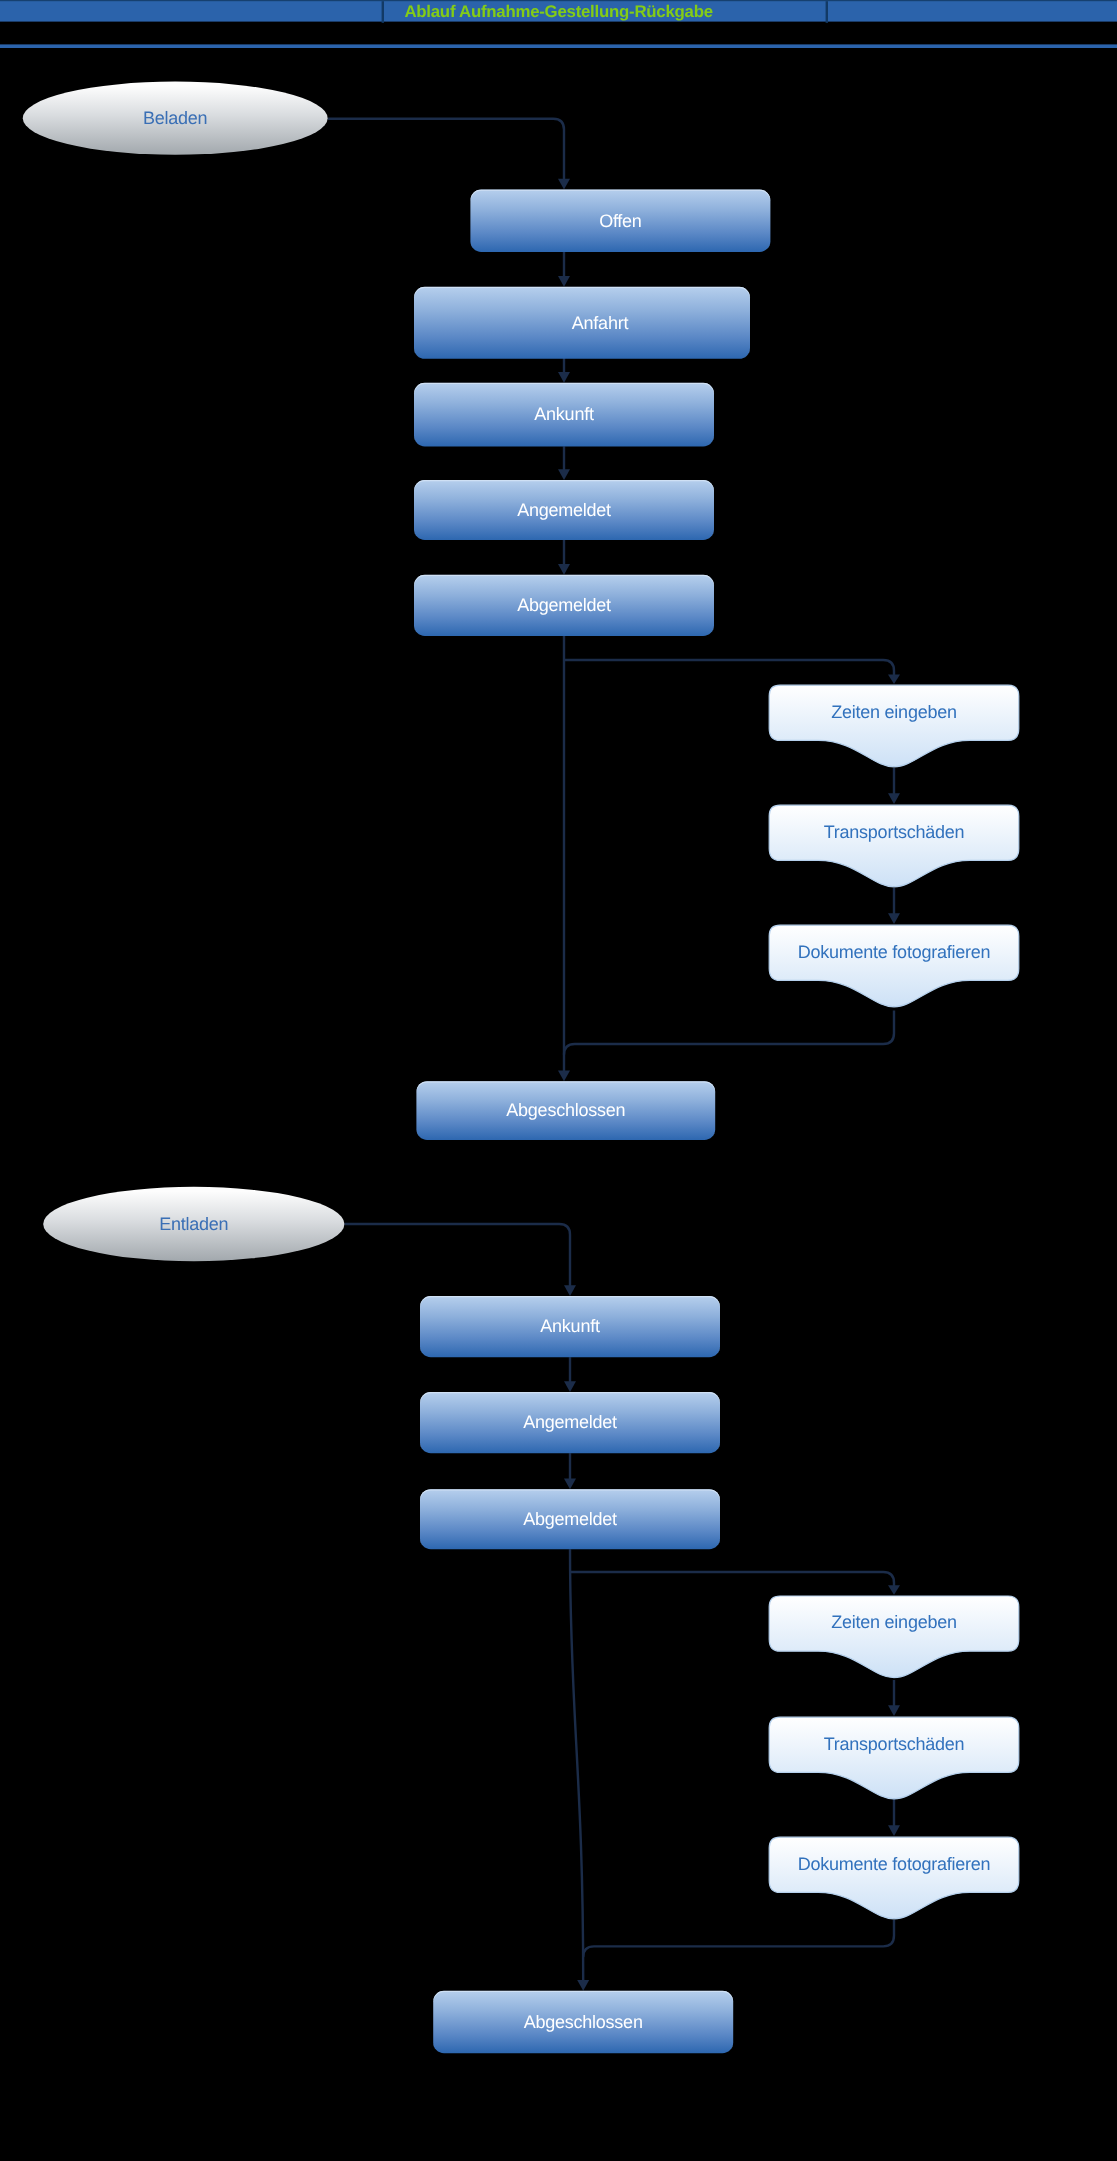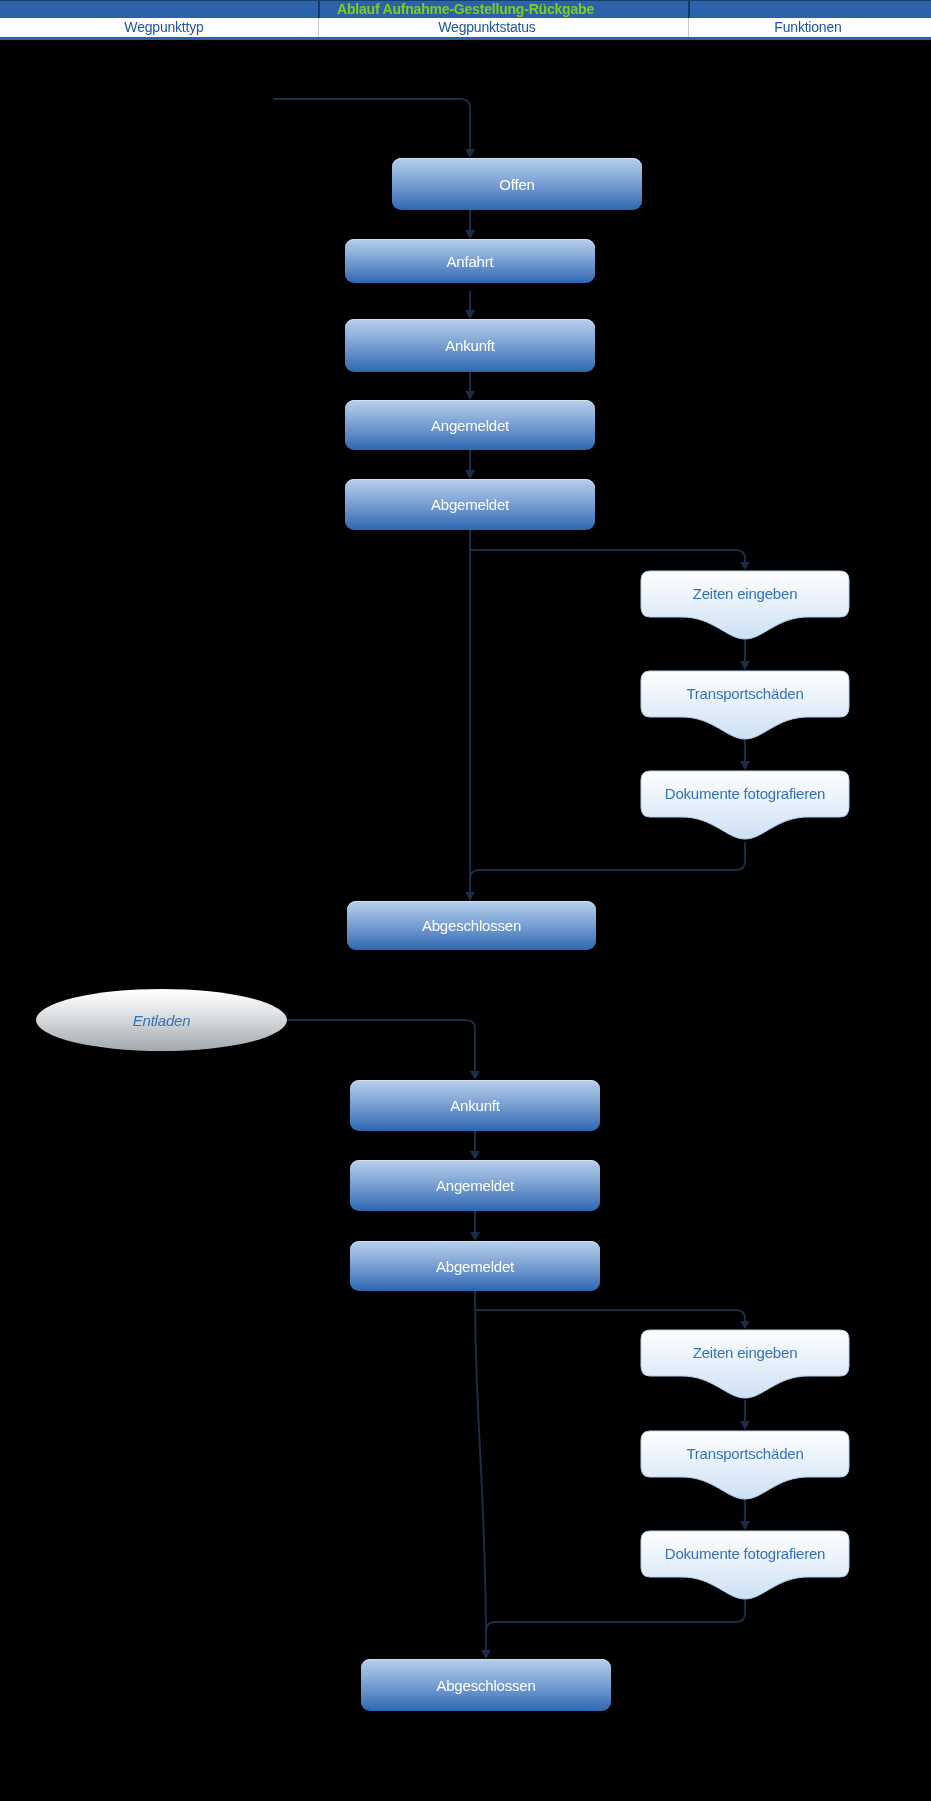--- a/index.html
+++ b/index.html
@@ -105,32 +105,26 @@
     <path class="conn-arrow" d="M740,1521 L750,1521 L745,1530 Z"></path>
     <path class="conn" d="M745,1600 V1613 Q745,1622 736,1622 H495 Q486,1622 486,1631"></path>
   </svg>
 
   <div class="title-bar">
     <div class="bar-divider" style="left:318px;"></div>
     <div class="bar-divider" style="left:688px;"></div>
   </div>
   <div class="title-text">Ablauf Aufnahme-Gestellung-Rückgabe</div>
 
-  <div class="col-header-row">
-    <span class="col-label" style="left:164px;">Wegpunkttyp</span>
-    <span class="col-label" style="left:487px;">Wegpunktstatus</span>
-    <span class="col-label" style="left:808px;">Funktionen</span>
-    <div class="row-divider" style="left:318px;"></div>
-    <div class="row-divider" style="left:688px;"></div>
-  </div>
   <div class="header-rule"></div>
 
+  <div class="ellipse" style="left:19px;top:68px;width:254px;height:61px;">Beladen</div>
 
   <div class="status-box" style="left:345px;top:158px;width:250px;height:52px;margin-left:47px;">Offen</div>
-  <div class="status-box" style="left:345px;top:239px;width:250px;height:44px;">Anfahrt</div>
+  <div class="status-box" style="left:345px;top:239px;width:250px;height:60px;padding-left:30px;">Anfahrt</div>
   <div class="status-box" style="left:345px;top:319px;width:250px;height:53px;">Ankunft</div>
   <div class="status-box" style="left:345px;top:400px;width:250px;height:50px;">Angemeldet</div>
   <div class="status-box" style="left:345px;top:479px;width:250px;height:51px;">Abgemeldet</div>
 
   <div class="banner" style="left:640px;top:570px;">
     <svg width="210" height="70" viewBox="0 0 210 70">
       <defs>
         <linearGradient id="bg1" x1="0" y1="0" x2="0" y2="1">
           <stop offset="0" stop-color="#ffffff"></stop>
             <stop offset="1" stop-color="#cde1f6"></stop>
@@ -148,21 +142,21 @@
   </div>
   <div class="banner" style="left:640px;top:770px;">
     <svg width="210" height="70" viewBox="0 0 210 70">
       <path d="M10,1 H200 Q209,1 209,10 V37 Q209,47 200,47 H168 C137,47 123,69 105,69 C87,69 73,47 42,47 H10 Q1,47 1,37 V10 Q1,1 10,1 Z" fill="url(#bg1)" stroke="#b5d0ec" stroke-width="1"></path>
     </svg>
     <div class="banner-label">Dokumente fotografieren</div>
   </div>
 
   <div class="status-box" style="left:347px;top:901px;width:249px;height:49px;">Abgeschlossen</div>
 
-  <div class="ellipse" style="left:36px;top:989px;width:251px;height:62px;font-style:italic;">Entladen</div>
+  <div class="ellipse" style="left:36px;top:989px;width:251px;height:62px;">Entladen</div>
 
   <div class="status-box" style="left:350px;top:1080px;width:250px;height:51px;">Ankunft</div>
   <div class="status-box" style="left:350px;top:1160px;width:250px;height:51px;">Angemeldet</div>
   <div class="status-box" style="left:350px;top:1241px;width:250px;height:50px;">Abgemeldet</div>
 
   <div class="banner" style="left:640px;top:1329px;">
     <svg width="210" height="70" viewBox="0 0 210 70">
       <path d="M10,1 H200 Q209,1 209,10 V37 Q209,47 200,47 H168 C137,47 123,69 105,69 C87,69 73,47 42,47 H10 Q1,47 1,37 V10 Q1,1 10,1 Z" fill="url(#bg1)" stroke="#b5d0ec" stroke-width="1"></path>
     </svg>
     <div class="banner-label">Zeiten eingeben</div>

